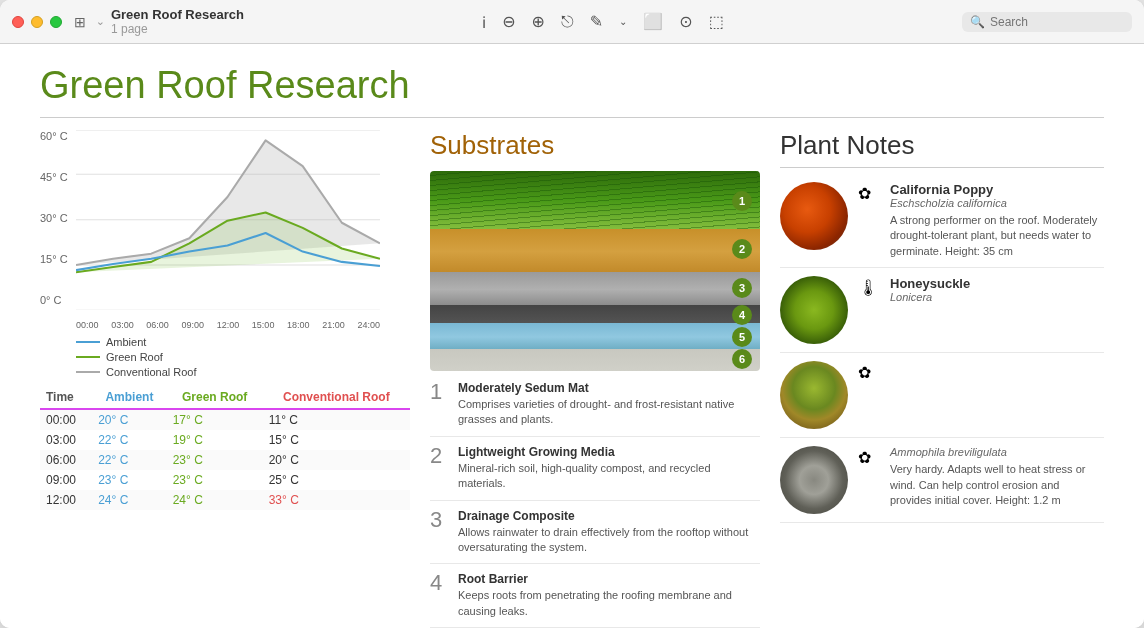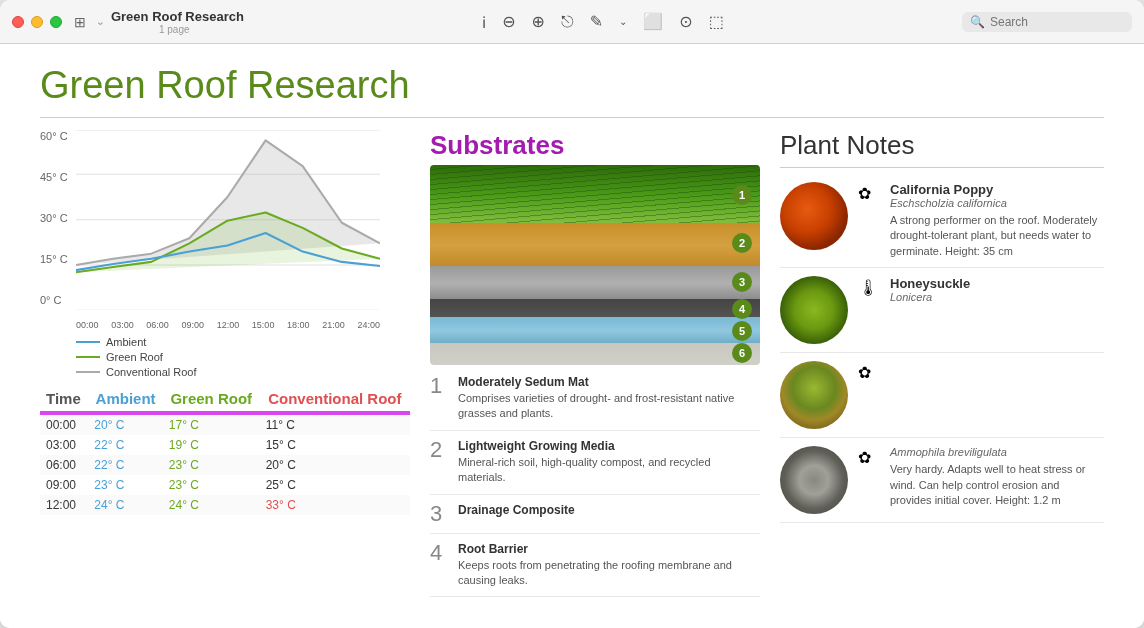--- a/index.html
+++ b/index.html
@@ -56,23 +56,22 @@
       color: #666;
       font-size: 14px;
       margin-right: 4px;
     }
     .doc-title {
       font-size: 13px;
       font-weight: 600;
       color: #333;
     }
     .doc-subtitle {
-      font-size: 10px;
+      font-size: 12px;
       color: #999;
-      margin-left: 48px;
     }
 
     .titlebar-center {
       flex: 1;
       display: flex;
       justify-content: center;
       align-items: center;
       gap: 16px;
     }
     .toolbar-icon {
@@ -199,45 +198,45 @@
     .data-table {
       width: 100%;
       border-collapse: collapse;
       font-size: 12px;
     }
     .data-table th {
       background: #fff;
       padding: 4px 6px;
       text-align: center;
       font-weight: 600;
-      font-size: 15px;
-      border-bottom: 4px solid #d946ef;
+      font-size: 12px;
+      border-bottom: 2px solid #d946ef;
     }
     .data-table th:first-child { text-align: left; }
     .data-table th.time-hdr { color: #555; }
     .data-table th.ambient-hdr { color: #4a9fd4; }
     .data-table th.greenroof-hdr { color: #6aaa20; }
     .data-table th.conventional-hdr { color: #e05050; }
     .data-table td {
       padding: 3px 6px;
       font-size: 12px;
     }
     .data-table td:first-child { text-align: left; color: #333; }
     .data-table td.ambient { color: #4a9fd4; }
     .data-table td.greenroof { color: #6aaa20; }
     .data-table td.conventional { color: #e05050; }
     .data-table td.conventional-normal { color: #333; }
     .data-table tr:nth-child(odd) { background: #fafafa; }
 
     
     .substrates-section h2 {
       font-size: 26px;
-      font-weight: 700;
-      color: #a21caf;
-      margin-bottom: 4px;
+      font-weight: 400;
+      color: #a16207;
+      margin-bottom: 10px;
     }
 
     .substrate-image-stack {
       width: 100%;
       height: 200px;
       border-radius: 4px;
       overflow: hidden;
       position: relative;
       margin-bottom: 10px;
     }
@@ -585,20 +584,21 @@
     <div class="substrate-num">2</div>
     <div class="substrate-text">
       <h4>Lightweight Growing Media</h4>
       <p>Mineral-rich soil, high-quality compost, and recycled materials.</p>
     </div>
   </li>
             <li class="substrate-item">
     <div class="substrate-num">3</div>
     <div class="substrate-text">
       <h4>Drainage Composite</h4>
+      <p>Allows rainwater to drain effectively from the rooftop without oversaturating the system.</p>
     </div>
   </li>
             <li class="substrate-item">
     <div class="substrate-num">4</div>
     <div class="substrate-text">
       <h4>Root Barrier</h4>
       <p>Keeps roots from penetrating the roofing membrane and causing leaks.</p>
     </div>
   </li>
           </ul>

